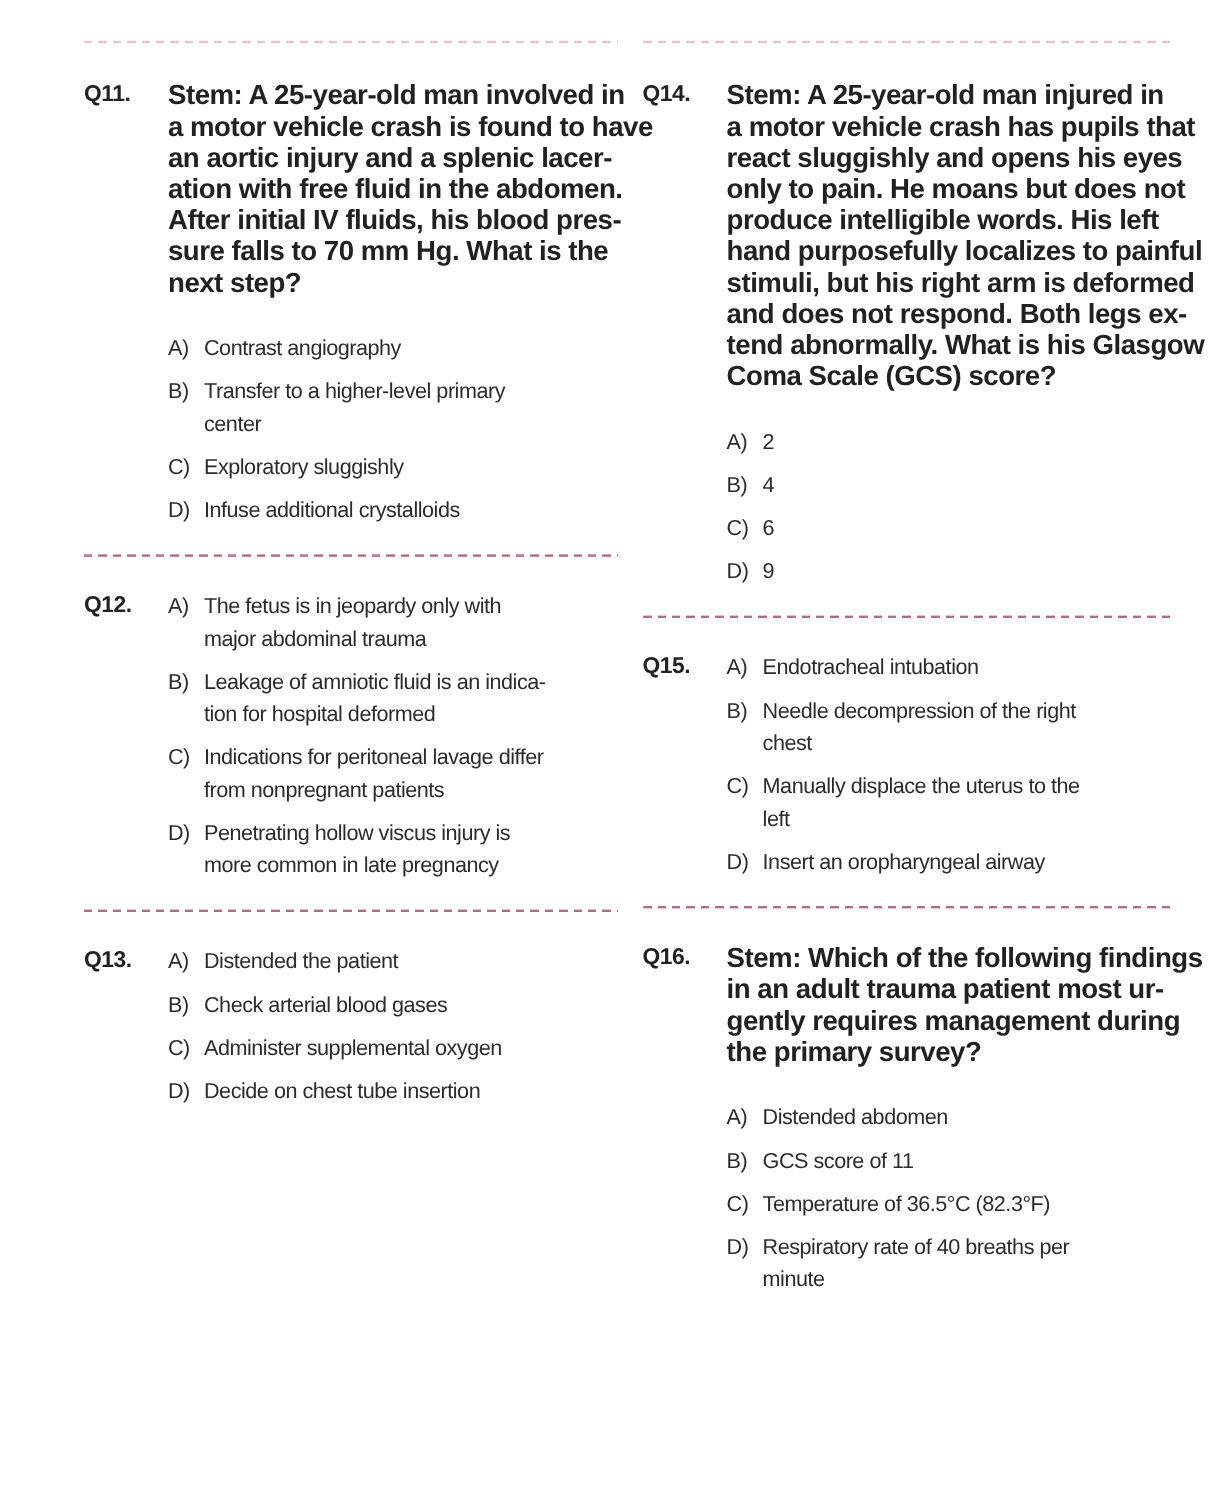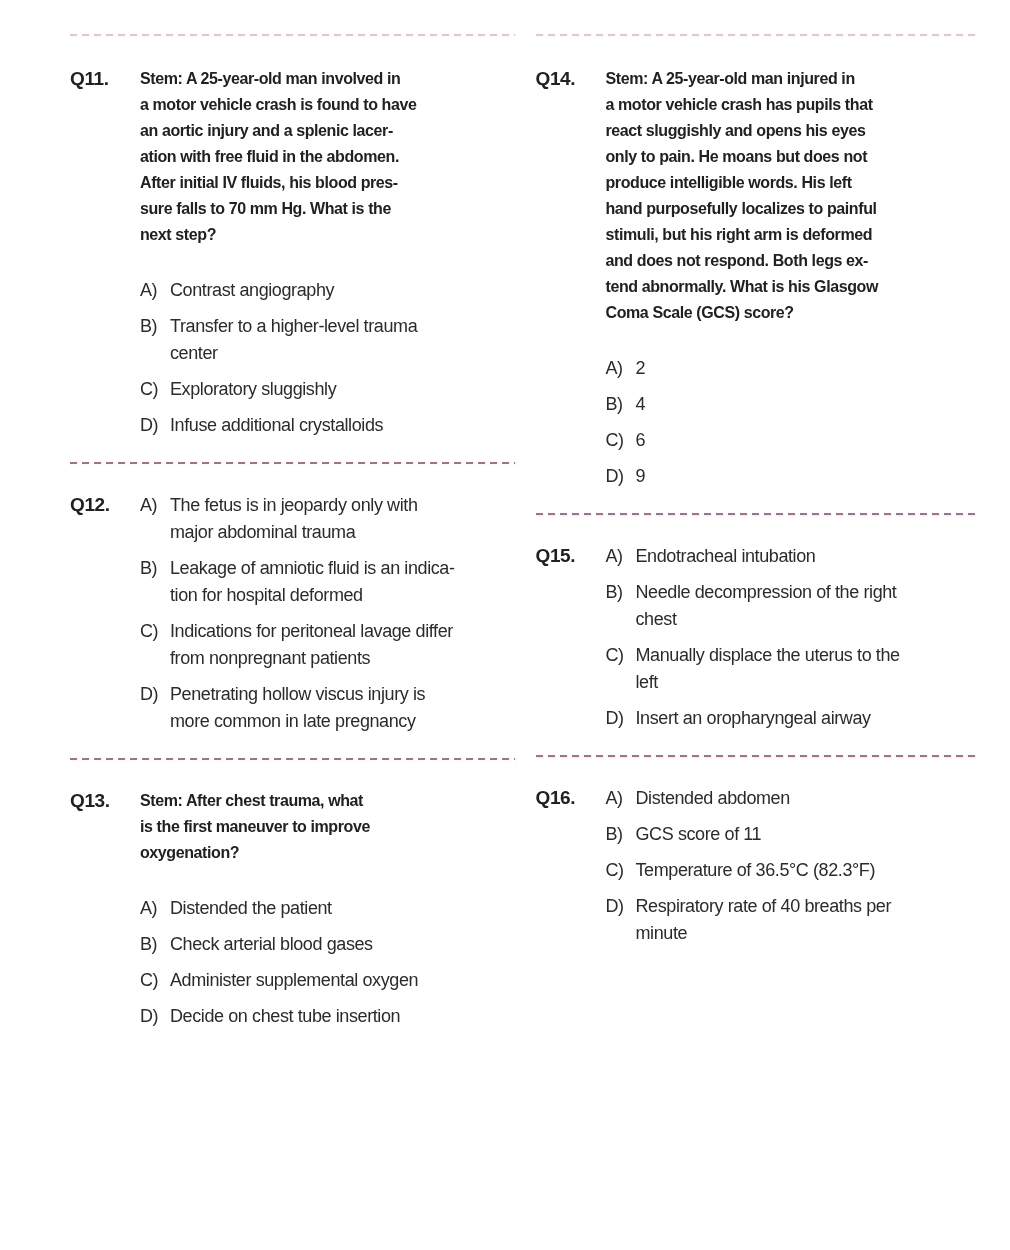--- a/index.html
+++ b/index.html
@@ -40,21 +40,21 @@
     align-items:start;
   }
   .qlabel{
     font-weight:700;
     font-size:19px;
     line-height:26px;
     letter-spacing:-0.4px;
   }
   .stem{
     font-weight:700;
-    font-size:16px;
+    font-size:23px;
     line-height:26px;
     letter-spacing:-0.4px;
     white-space:pre;
     margin-bottom:29px;
   }
   .options{margin-bottom:0;}
   .option{
     display:grid;
     grid-template-columns:30px 1fr;
     margin-bottom:9px;
@@ -85,21 +85,21 @@
 After initial IV fluids, his blood pres-
 sure falls to 70 mm Hg. What is the
 next step?</div>
         <div class="options">
           <div class="option">
             <span class="letter">A)</span>
             <span class="opt-text">Contrast angiography</span>
           </div>
           <div class="option">
             <span class="letter">B)</span>
-            <span class="opt-text">Transfer to a higher-level trauma
+            <span class="opt-text">Transfer to a higher-level primary
 center</span>
           </div>
           <div class="option">
             <span class="letter">C)</span>
             <span class="opt-text">Exploratory sluggishly</span>
           </div>
           <div class="option">
             <span class="letter">D)</span>
             <span class="opt-text">Infuse additional crystalloids</span>
           </div>
@@ -135,23 +135,20 @@
           </div>
         </div>
       </div>
     </div>
 
     <div class="rule divider"></div>
 
     <div class="question">
       <div class="qlabel">Q13.</div>
       <div class="qbody">
-        <div class="stem">Stem: After chest trauma, what
-is the first maneuver to improve
-oxygenation?</div>
         <div class="options">
           <div class="option">
             <span class="letter">A)</span>
             <span class="opt-text">Distended the patient</span>
           </div>
           <div class="option">
             <span class="letter">B)</span>
             <span class="opt-text">Check arterial blood gases</span>
           </div>
           <div class="option">
@@ -230,20 +227,24 @@
           </div>
         </div>
       </div>
     </div>
 
     <div class="rule divider"></div>
 
     <div class="question">
       <div class="qlabel">Q16.</div>
       <div class="qbody">
+        <div class="stem">Stem: Which of the following findings
+in an adult trauma patient most ur-
+gently requires management during
+the primary survey?</div>
         <div class="options">
           <div class="option">
             <span class="letter">A)</span>
             <span class="opt-text">Distended abdomen</span>
           </div>
           <div class="option">
             <span class="letter">B)</span>
             <span class="opt-text">GCS score of 11</span>
           </div>
           <div class="option">

